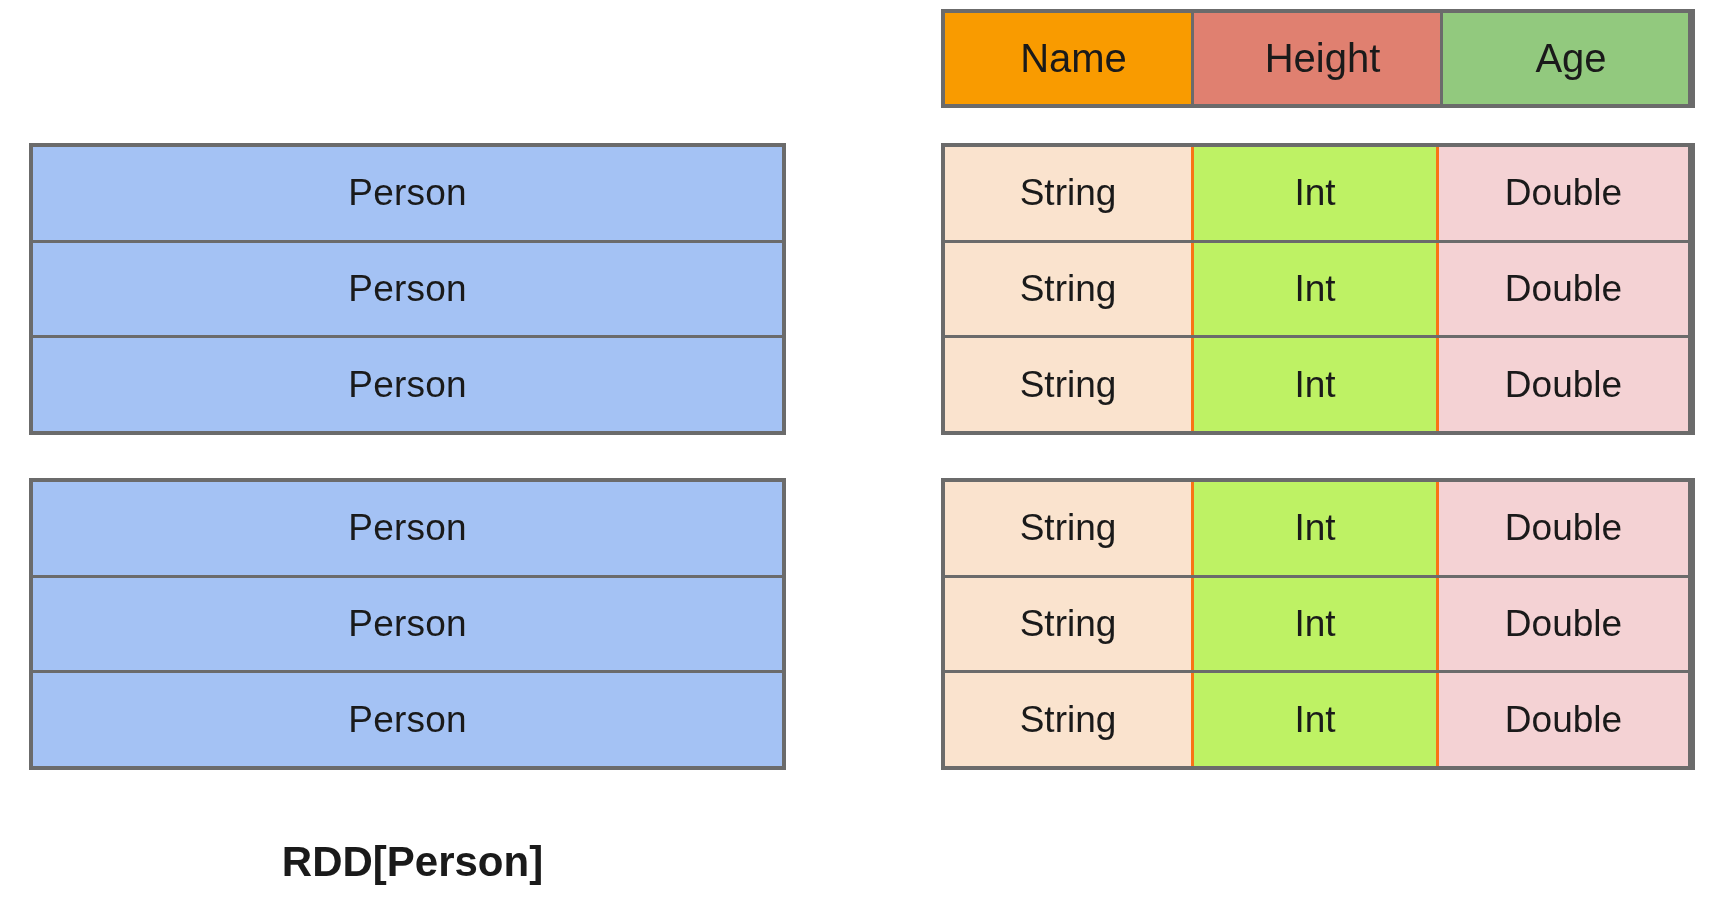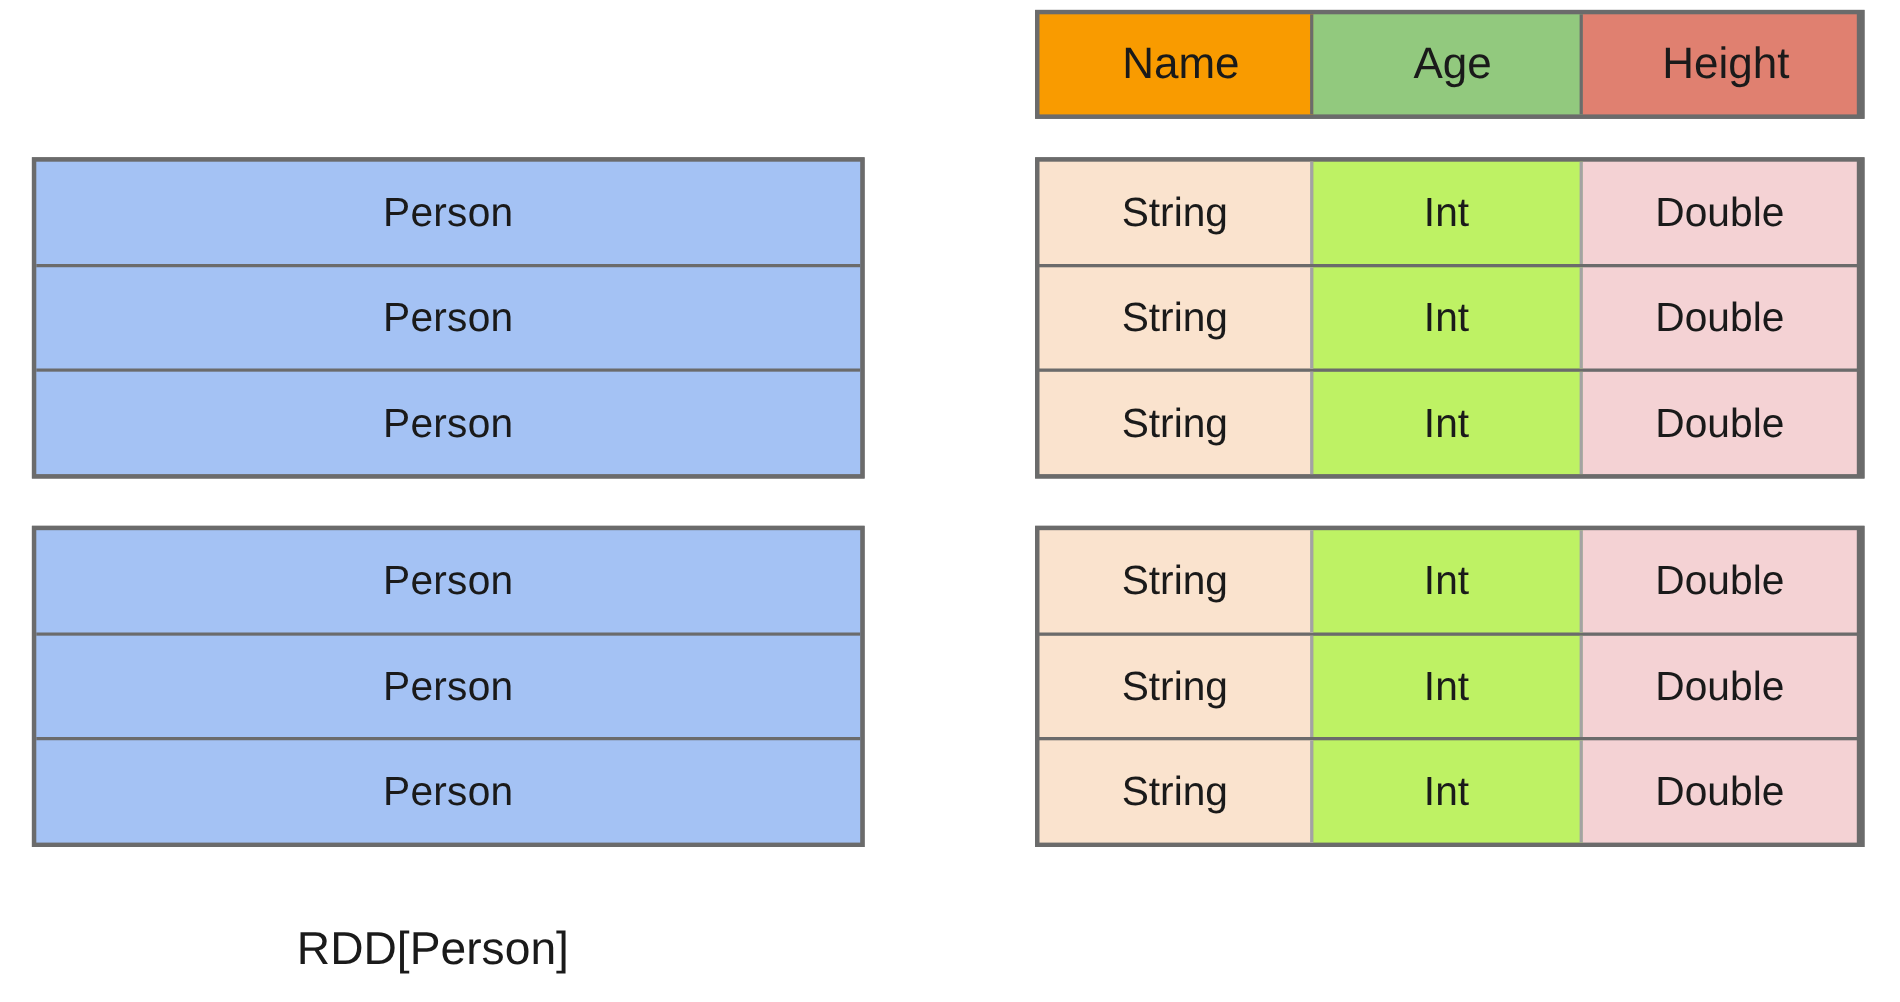--- a/index.html
+++ b/index.html
@@ -55,21 +55,21 @@
   }
   .df-row:last-child { border-bottom: none; }
 
   .df-cell {
     box-sizing: border-box;
     display: flex;
     align-items: center;
     justify-content: center;
     font-size: 37px;
     color: #1a1a1a;
-    border-right: 3px solid #a3a3a3;
+    border-right: 3px solid #f97316;
     overflow: hidden;
   }
   .df-cell:last-child { border-right: none; text-align: right; }
 
   .col-name   { width: 249px; }
   .col-age    { width: 245px; }
   .col-height { width: 249px; }
 
   .cell-string { background: #fae3ce; }
   .cell-int    { background: #bef264; }
@@ -106,21 +106,21 @@
     color: #1a1a1a;
     white-space: nowrap;
   }
 
   
   #rdd-block-1      { left: 29px;  top: 143px; width: 757px; height: 292px; }
   #rdd-block-2      { left: 29px;  top: 478px; width: 757px; height: 292px; }
   #df-header-block  { left: 941px; top: 9px;   width: 754px; height: 99px; }
   #df-block-1       { left: 941px; top: 143px; width: 754px; height: 292px; }
   #df-block-2       { left: 941px; top: 478px; width: 754px; height: 292px; }
-  #rdd-caption      { left: 15px;  top: 838px; width: 757px; }
+  #rdd-caption      { left: 34px;  top: 838px; width: 757px; font-weight: bold; }
   #df-caption       { left: 941px; top: 838px; width: 754px; }
 </style>
 </head>
 <body>
 
 <div class="diagram">
 
   <div class="block" id="rdd-block-1">
     <div class="rdd-row">Person</div>
     <div class="rdd-row">Person</div>
@@ -130,22 +130,22 @@
   <div class="block" id="rdd-block-2">
     <div class="rdd-row">Person</div>
     <div class="rdd-row">Person</div>
     <div class="rdd-row">Person</div>
   </div>
 
   <div class="caption" id="rdd-caption">RDD[Person]</div>
 
   <div class="header-block" id="df-header-block">
     <div class="header-cell head-name col-name">Name</div>
+    <div class="header-cell head-height col-height">Height</div>
     <div class="header-cell head-age col-age">Age</div>
-    <div class="header-cell head-height col-height">Height</div>
   </div>
 
   <div class="block" id="df-block-1">
     <div class="df-row">
       <div class="df-cell cell-string col-name">String</div>
       <div class="df-cell cell-int    col-age">Int</div>
       <div class="df-cell cell-double col-height">Double</div>
     </div>
     <div class="df-row">
       <div class="df-cell cell-string col-name">String</div>

